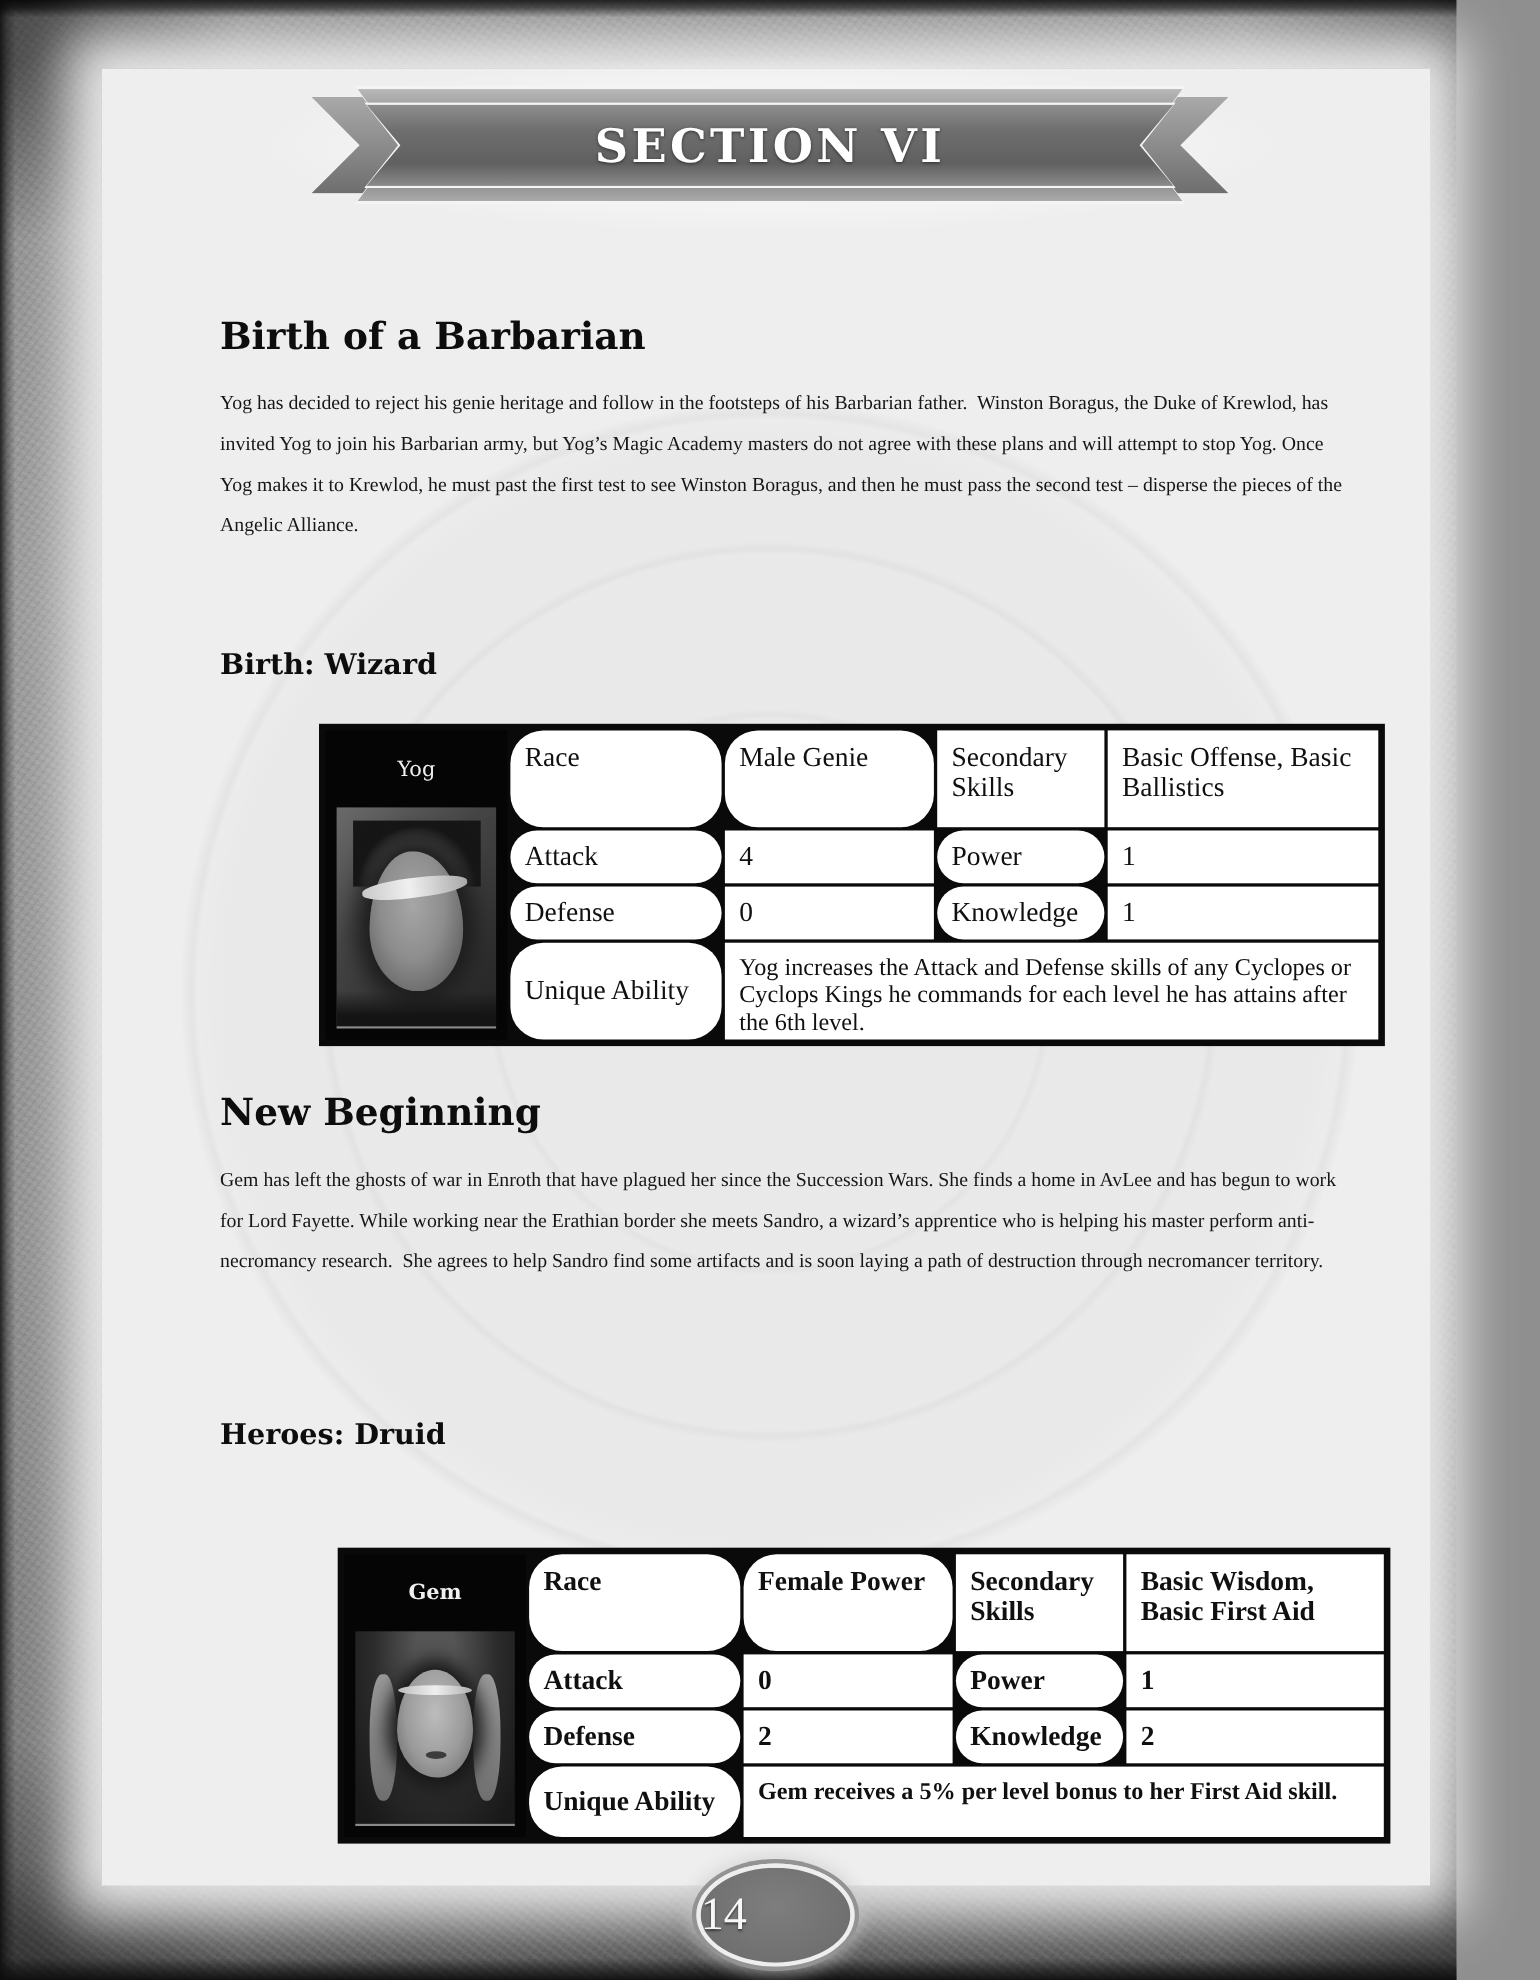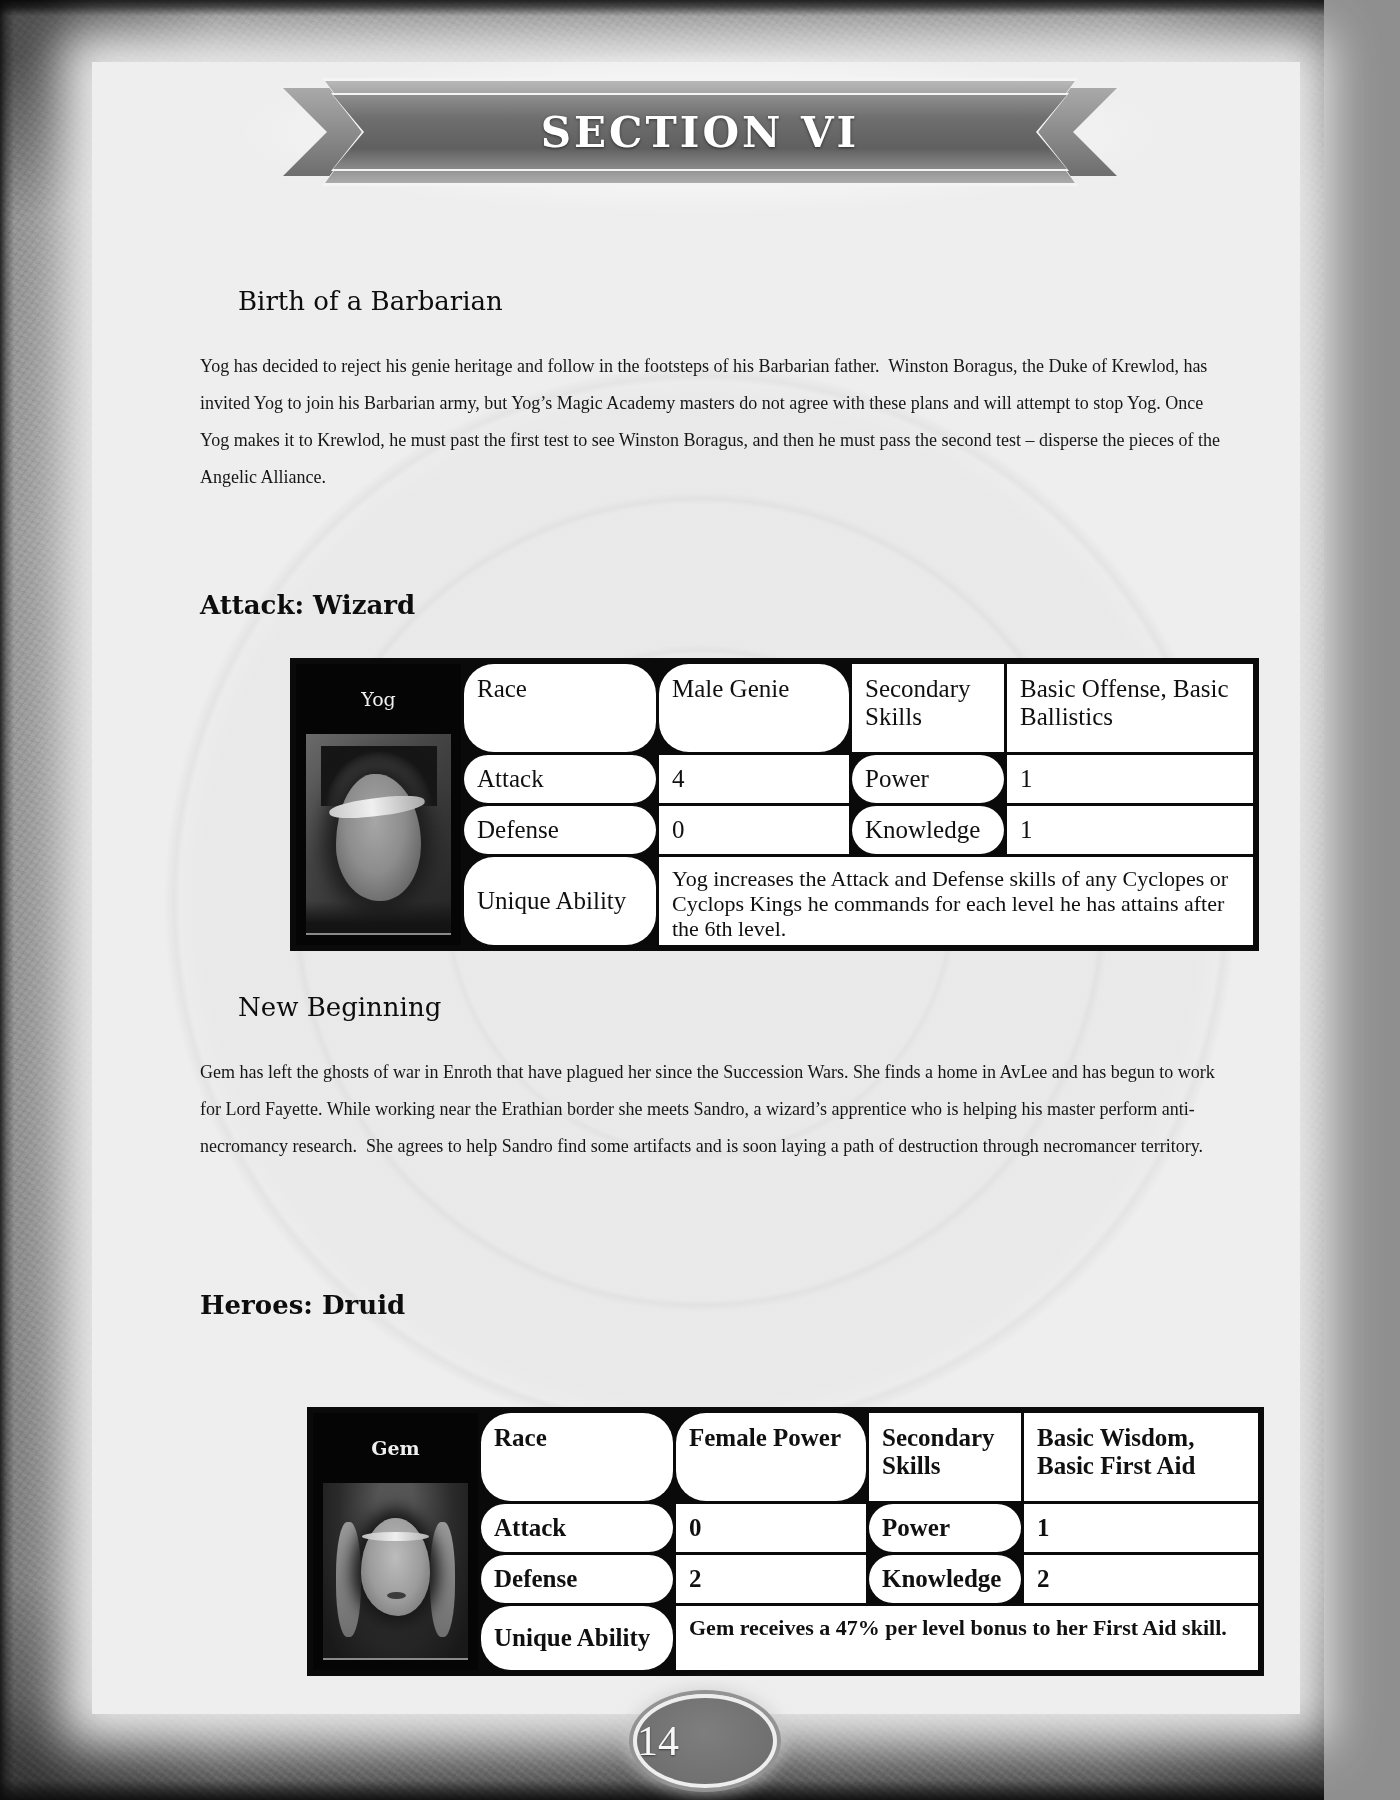--- a/index.html
+++ b/index.html
@@ -46,22 +46,22 @@
   .rb-main{inset:0;background:#f4f4f4;}
   .rb-band{inset:3px;background:linear-gradient(180deg,#b8b8b8,#8e8e8e 28%,#7b7b7b 74%,#ababab);}
   .rb-line{left:9px;right:9px;top:15px;bottom:15px;background:#f4f4f4;}
   .rb-core{left:11px;right:11px;top:17px;bottom:17px;
     background:linear-gradient(180deg,#8e8e8e,#6e6e6e 32%,#606060 72%,#8a8a8a);
     display:flex;align-items:center;justify-content:center;}
   #banner .title{font-family:"DejaVu Serif","Liberation Serif",serif;font-weight:bold;
     font-size:42px;letter-spacing:3px;color:#ffffff;text-shadow:0 1px 3px rgba(0,0,0,.55);}
 
   
-  .h1{position:absolute;left:200px;font-family:"DejaVu Serif",serif;font-weight:normal;
-      font-size:26px;color:#0d0d0d;margin-left:38px;}
+  .h1{position:absolute;left:200px;font-family:"DejaVu Serif",serif;font-weight:bold;
+      font-size:34px;color:#0d0d0d;}
   .para{position:absolute;left:200px;width:1035px;font-size:18px;line-height:37px;
       color:#161616;white-space:pre-wrap;}
   .heroes{position:absolute;left:200px;font-family:"DejaVu Serif",serif;font-weight:bold;
       font-size:26px;color:#0d0d0d;}
 
   
   .hero-table{position:absolute;background:#0a0a0a;padding:6px;
       display:grid;grid-template-columns:165px 192px 190px 152px 1fr;gap:3px;}
   #yog-table{left:290px;top:658px;width:957px;grid-template-rows:88px 48px 48px 88px;}
   #gem-table{left:307px;top:1407px;width:945px;grid-template-rows:88px 48px 48px 64px;font-weight:bold;}
@@ -127,21 +127,21 @@
     <div class="rb rb-main n40"></div>
     <div class="rb rb-band n38"></div>
     <div class="rb rb-line n31"></div>
     <div class="rb rb-core n31">
       <span class="title">SECTION VI</span>
     </div>
   </div>
 
   <div class="h1" style="top:286px;">Birth of a Barbarian</div>
   <div class="para" style="top:348px;">Yog has decided to reject his genie heritage and follow in the footsteps of his Barbarian father.  Winston Boragus, the Duke of Krewlod, has invited Yog to join his Barbarian army, but Yog’s Magic Academy masters do not agree with these plans and will attempt to stop Yog. Once Yog makes it to Krewlod, he must past the first test to see Winston Boragus, and then he must pass the second test – disperse the pieces of the Angelic Alliance.</div>
-  <div class="heroes" style="top:590px;">Attack: Wizard</div>
+  <div class="heroes" style="top:590px;">Birth: Wizard</div>
 
   <div class="hero-table" id="yog-table">
     <div class="portrait-cell">
       <div class="hero-name">Yog</div>
       <div class="portrait yog">
         <div class="hairline"></div>
         <div class="face"></div>
         <div class="headband"></div>
         <div class="shoulders"></div>
       </div>
@@ -183,19 +183,19 @@
     <div class="cell hdr">Basic Wisdom, Basic First Aid</div>
     <div class="cell lbl">Attack</div>
     <div class="cell">0</div>
     <div class="cell lbl">Power</div>
     <div class="cell">1</div>
     <div class="cell lbl">Defense</div>
     <div class="cell">2</div>
     <div class="cell lbl">Knowledge</div>
     <div class="cell">2</div>
     <div class="cell lbl">Unique Ability</div>
-    <div class="cell unique-text">Gem receives a 47% per level bonus to her First Aid skill.</div>
+    <div class="cell unique-text">Gem receives a 5% per level bonus to her First Aid skill.</div>
   </div>
 
   <div id="page-badge">
     <span>14</span>
   </div>
 </div>
 
 </body></html>

